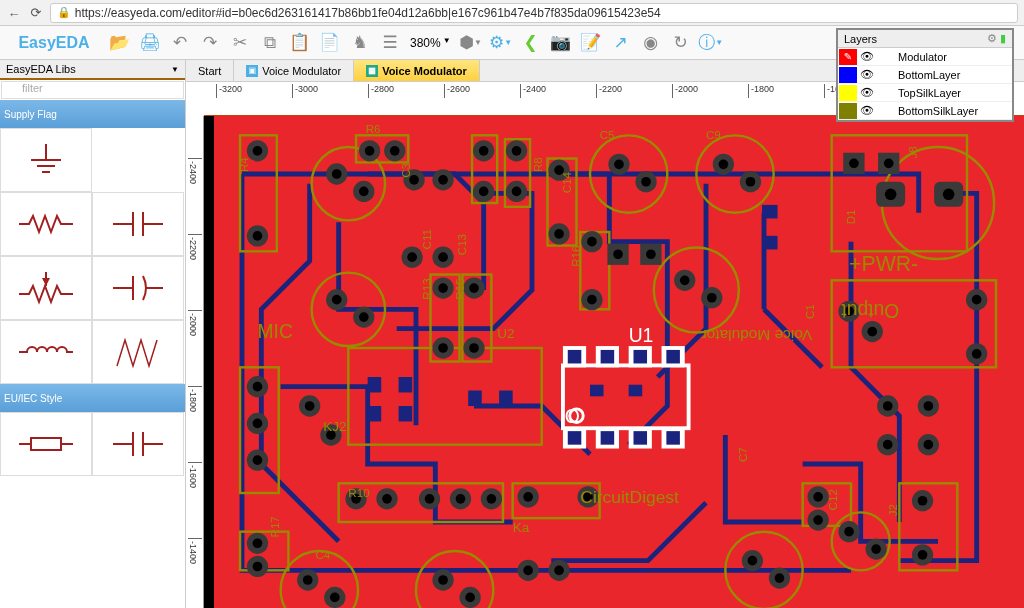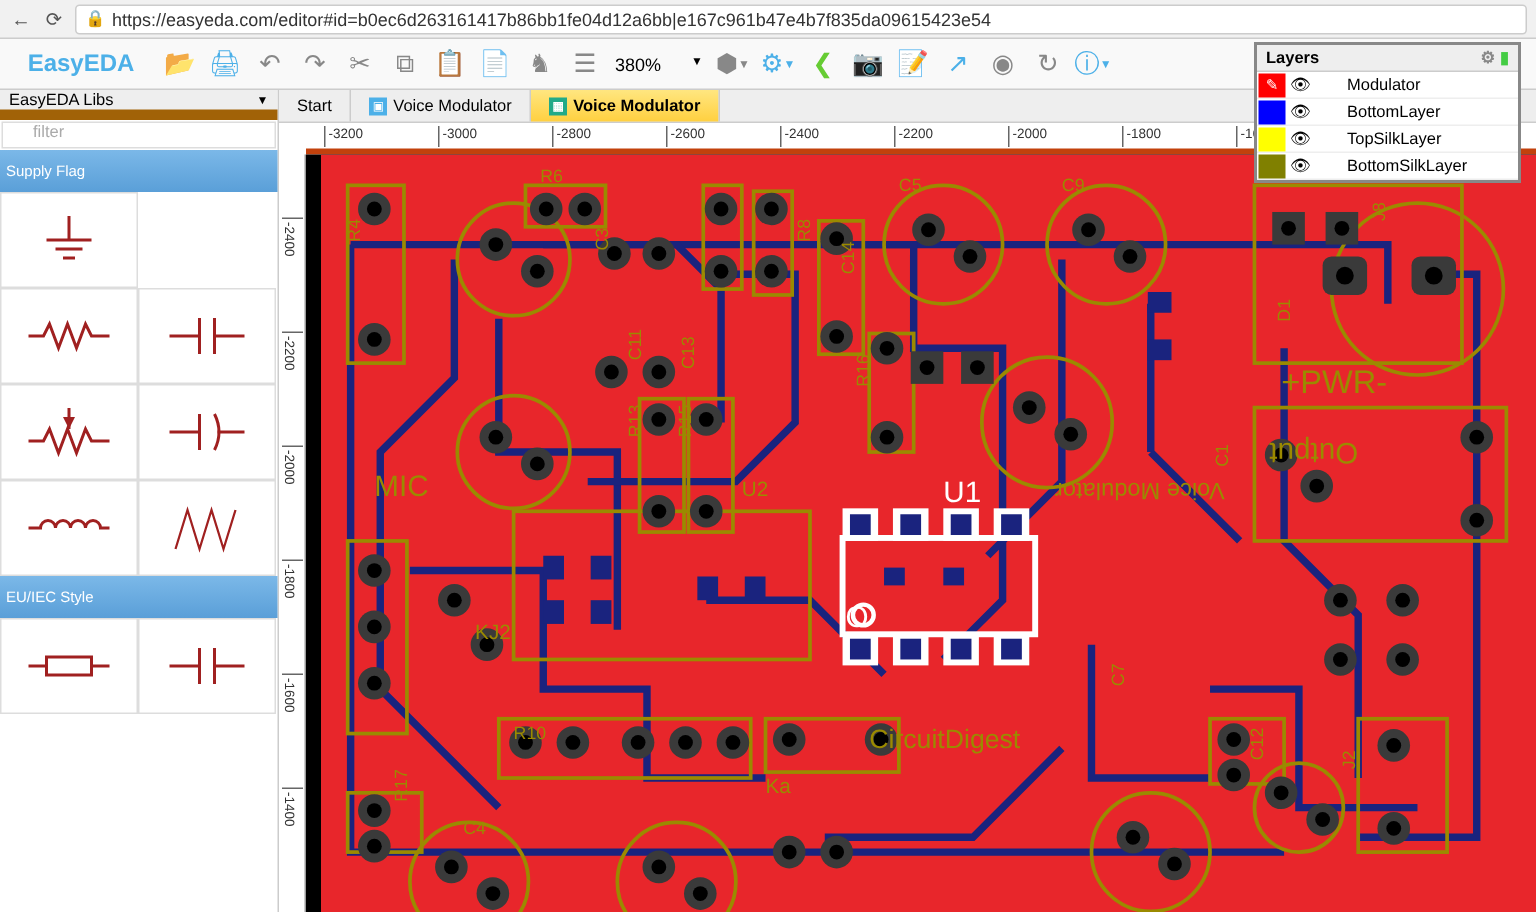--- a/index.html
+++ b/index.html
@@ -7,52 +7,52 @@
 .addr-bar{height:26px;background:#f1f1f1;display:flex;align-items:center;padding:0 6px;border-bottom:1px solid #ccc;gap:6px}
 .addr-icon{width:16px;height:16px;display:flex;align-items:center;justify-content:center;color:#555;font-size:13px}
 .url-box{flex:1;background:#fff;border:1px solid #ccc;border-radius:3px;height:20px;display:flex;align-items:center;padding:0 6px;font-size:12px;color:#333;gap:4px}
 .lock{color:#4caf50;font-size:11px}
 .toolbar{height:34px;background:#f9f9f9;border-bottom:1px solid #ccc;display:flex;align-items:center;padding:0 4px;gap:2px}
 .logo{width:100px;height:26px;display:flex;align-items:center;justify-content:center}
 .logo-text{font-family:Liberation Sans, sans-serif;font-weight:bold;font-size:16px;color:#4cb0e8}
 .tbtn{width:28px;height:28px;display:flex;align-items:center;justify-content:center;color:#888;font-size:17px;cursor:pointer}
 .tbtn.blue{color:#4cb0e8}
 .tbtn.green{color:#6c3}
-.zoom{font-size:12px;padding:0 4px;display:flex;align-items:flex-start;gap:20px}
+.zoom{font-size:12px;padding:0 4px;display:flex;align-items:flex-start;gap:2px}
 .content{display:flex;height:548px}
 .sidebar{width:186px;border-right:1px solid #ccc;display:flex;flex-direction:column;background:#fff}
-.libs-hdr{height:20px;background:#eee;border-bottom:7px solid #a16207;display:flex;align-items:center;padding:0 6px;font-size:11px;justify-content:space-between}
+.libs-hdr{height:20px;background:#eee;border-bottom:2px solid #a16207;display:flex;align-items:center;padding:0 6px;font-size:11px;justify-content:space-between}
 .filter{height:18px;border:1px solid #ddd;padding:0 20px;font-size:11px;color:#aaa;margin:1px}
 .cat-hdr{height:28px;background:linear-gradient(#7bb8e8,#5a9fd8);color:#fff;font-size:10px;padding:0 4px;display:flex;align-items:center}
 .sym-grid{display:flex;flex-wrap:wrap}
 .sym{width:92px;height:64px;border:1px solid #ddd;display:flex;align-items:center;justify-content:center;position:relative}
 .sym svg{width:70px;height:48px}
 .main{flex:1;display:flex;flex-direction:column;position:relative;overflow:hidden}
 .tabs{height:22px;background:#eee;border-bottom:1px solid #ccc;display:flex;align-items:stretch}
 .tab{padding:0 12px;font-size:11px;display:flex;align-items:center;border-right:1px solid #ccc;gap:4px;cursor:pointer}
 .tab.active{background:linear-gradient(#ffe680,#ffd040);font-weight:bold}
 .tab-icon{width:12px;height:12px;background:#4cb0e8;display:inline-flex;align-items:center;justify-content:center;color:#fff;font-size:8px}
 .tab.active .tab-icon{background:#2a8}
-.ruler-h{height:21px;background:#fff;border-bottom:4px solid #c2410c;position:relative;margin-left:18px;overflow:hidden}
+.ruler-h{height:34px;background:#fff;border-bottom:1px solid #c2410c;position:relative;margin-left:18px;overflow:hidden}
 .ruler-v{width:18px;background:#fff;border-right:1px solid #999;position:relative;overflow:hidden}
 .tick{position:absolute;font-size:9px;color:#333}
 .ruler-h .tick{top:2px;border-left:1px solid #666;height:14px;padding-left:2px}
 .ruler-v .tick{left:2px;writing-mode:vertical-lr;border-top:1px solid #666;width:14px;padding-top:2px}
 .canvas-wrap{flex:1;display:flex}
 .canvas{flex:1;background:#000;position:relative;overflow:hidden}
 .pcb{position:absolute;left:10px;top:0;right:0;bottom:-30px;background:#e8262b}
 .silkfg{stroke:#9b8a00;fill:none}
 .silkt{fill:#9b8a00;font-family:monospace}
 .trace{stroke:#1a237e;fill:none;stroke-width:5}
 .pad{fill:#3a3a3a}
 .padhole{fill:#000}
 .smdpad{fill:#1a237e}
 .smdmask{fill:#fff}
 .layers{position:absolute;right:10px;top:28px;width:178px;background:#fff;border:2px solid #888;font-size:11px;z-index:50}
-.layers-hdr{height:18px;background:#eee;border-bottom:1px solid #ccc;display:flex;align-items:center;padding:0 6px;font-weight:bold;justify-content:space-between}
+.layers-hdr{height:18px;background:#eee;border-bottom:1px solid #ccc;display:flex;align-items:center;padding:0 6px;font-weight:normal;justify-content:space-between}
 .layer-row{display:flex;align-items:center;height:18px;border-bottom:1px solid #eee}
 .lcol{width:18px;height:16px;margin:1px;cursor:pointer}
 .leye{width:18px;text-align:center}
 .lock-i{width:18px;text-align:center;color:#aaa}
 .lname{flex:1;padding-left:4px}
 .dropdown{font-size:8px}
 </style>
 </head>
 <body>
 

